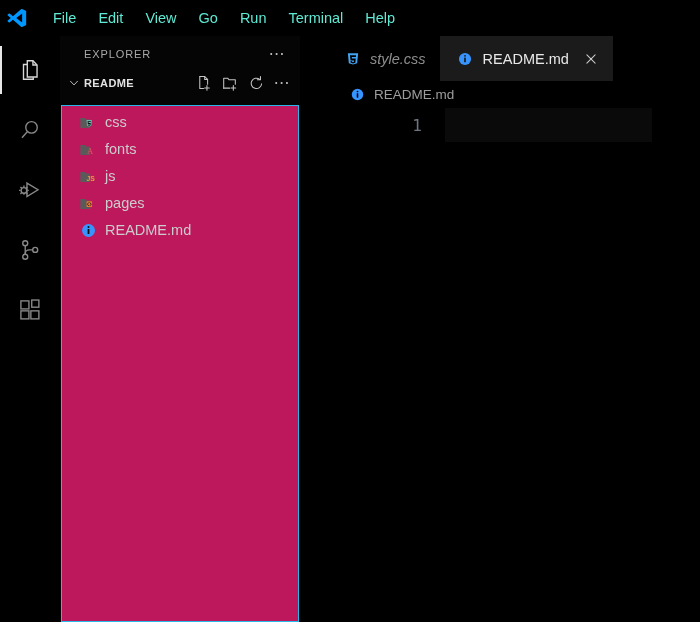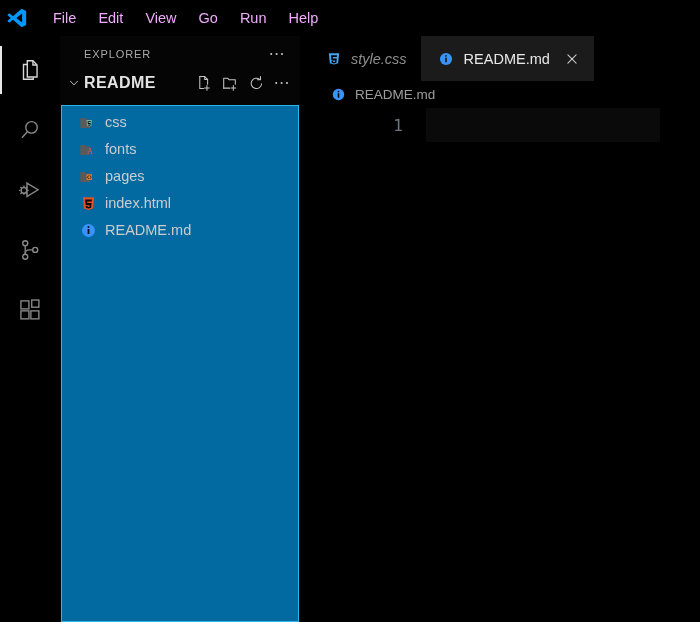--- a/index.html
+++ b/index.html
@@ -15,21 +15,21 @@
 
   
   .menubar {
     position: absolute; top: 0; left: 0; width: 700px; height: 36px;
     background: #000000;
     display: flex; align-items: center;
   }
   .vscode-logo { width: 34px; height: 36px; display: flex; align-items: center; justify-content: center; }
   .menu-items { display: flex; align-items: center; gap: 0px; margin-left: 8px; }
   .menu-item {
-    color: #f0abfc; font-size: 14.5px; line-height: 1;
+    color: #5eead4; font-size: 14.5px; line-height: 1;
     padding: 5px 11px; border-radius: 3px; white-space: nowrap;
     cursor: default;
   }
 
   
   .activitybar {
     position: absolute; top: 36px; left: 0; width: 60px; height: 586px;
     background: #000000;
     display: flex; flex-direction: column; align-items: center;
     padding-top: 4px;
@@ -61,48 +61,49 @@
     color: #a9a9a9; font-size: 11px; letter-spacing: .9px; font-weight: 400;
   }
   .dots { color: #b8b8b8; font-size: 16px; letter-spacing: 1.5px; line-height: 8px; cursor: pointer; }
 
   .section-header {
     height: 24px; display: flex; align-items: center;
     padding-left: 6px; padding-right: 9px;
   }
   .chev { width: 16px; height: 16px; display: flex; align-items: center; justify-content: center; }
   .section-name {
-    color: #e3e3e3; font-size: 16px; font-weight: bold; letter-spacing: .4px;
+    color: #e3e3e3; font-size: 11px; font-weight: bold; letter-spacing: .4px;
     margin-left: 2px; flex: 1;
   }
   .section-actions { display: flex; align-items: center; gap: 9px; }
   .act-btn { width: 17px; height: 17px; display:flex; align-items:center; justify-content:center; cursor: pointer; }
   .ico-stroke { stroke: #c5c5c5; fill: none; stroke-width: 1.1; stroke-linecap: round; stroke-linejoin: round; }
 
   
   .tree-wrap {
     position: absolute; left: 1px; top: 69px; width: 238px; height: 517px;
     border: 1px solid #29b6e8;
-    background: #0369a1;
+    background: #be185d;
   }
   .tree { padding-top: 3px; }
   .tree-row {
     height: 27px; display: flex; align-items: center;
     padding-left: 17px; cursor: pointer;
   }
   .tree-row .ficon {
     width: 18px; height: 18px; margin-right: 8px;
     display: flex; align-items: center; justify-content: center; flex: 0 0 18px;
   }
   .tree-row .fname { color: #cccccc; font-size: 14.5px; line-height: 1; }
 
   
   .editor-group {
-    position: absolute; top: 36px; left: 308px; width: 352px; height: 586px;
+    position: absolute; top: 36px; left: 300px; width: 352px; height: 586px;
     background: #000000;
+    padding-left: 27px;
   }
   .tabbar { height: 45px; display: flex; align-items: stretch; background: #000000; }
   .tab {
     display: flex; align-items: center; gap: 9px;
     padding: 0 14px 0 17px; height: 45px; cursor: pointer;
     background: #000000; color: #8e8e8e; font-size: 14.5px; white-space: nowrap;
   }
   .tab.active { background: #1b1b1b; color: #e8e8e8; }
   .tab .tab-label.preview { font-style: italic; }
   .tab .tab-close {
@@ -142,20 +143,21 @@
       <svg width="22" height="22" viewBox="0 0 24 24">
         <path d="M17.5 2.2 L21.6 4.2 C21.9 4.35 22 4.6 22 4.9 V19.1 C22 19.4 21.9 19.65 21.6 19.8 L17.5 21.8 C17.1 22 16.7 21.9 16.4 21.6 L7.6 14 L3.9 16.8 C3.6 17 3.2 17 3 16.75 L1.9 15.7 C1.6 15.45 1.6 15 1.9 14.75 L5.2 12 L1.9 9.25 C1.6 9 1.6 8.55 1.9 8.3 L3 7.25 C3.2 7 3.6 7 3.9 7.2 L7.6 10 L16.4 2.4 C16.7 2.1 17.1 2 17.5 2.2 Z M17.6 7.1 L11.2 12 L17.6 16.9 Z" fill="#0098ff"></path>
       </svg>
     </div>
     <div class="menu-items">
       <div class="menu-item">File</div>
       <div class="menu-item">Edit</div>
       <div class="menu-item">View</div>
       <div class="menu-item">Go</div>
       <div class="menu-item">Run</div>
+      <div class="menu-item">Terminal</div>
       <div class="menu-item">Help</div>
     </div>
   </div>
 
   <div class="activitybar">
 
     <div class="act-item active">
       <span class="bar"></span>
       <svg width="26" height="26" viewBox="0 0 24 24">
         <path class="act-icon-stroke" d="M9.5 3.5 h5.2 l3.8 3.8 v11.2 h-9 Z"></path>
@@ -261,41 +263,41 @@
           <span class="ficon">
             <svg width="18" height="18" viewBox="0 0 20 20">
               <path class="folder-body" d="M1.5 4.5 h5.2 l1.5 1.7 h4.2 v9.3 h-10.9 Z"></path>
               <text x="9.0" y="14.6" font-family="Liberation Serif, serif" font-size="9.5" fill="#e8535a">A</text>
             </svg>
           </span>
           <span class="fname">fonts</span>
         </div>
 
 
+        <div class="tree-row">
+          <span class="ficon">
+            <svg width="18" height="18" viewBox="0 0 20 20">
+              <path class="folder-body" d="M1.5 4.5 h5.2 l1.5 1.7 h4.2 v9.3 h-10.9 Z"></path>
+              <text x="8.2" y="14.4" font-family="Liberation Sans, sans-serif" font-weight="bold" font-size="7.6" fill="#e0a33a">JS</text>
+            </svg>
+          </span>
+          <span class="fname">js</span>
+        </div>
 
         <div class="tree-row">
           <span class="ficon">
             <svg width="18" height="18" viewBox="0 0 20 20">
               <path class="folder-body" d="M1.5 4.5 h5.2 l1.5 1.7 h4.2 v9.3 h-10.9 Z"></path>
               <rect x="8.4" y="6.9" width="6.1" height="6.5" rx="0.6" fill="#e8762a"></rect>
               <path d="M10.6 8.6 L9.3 10.2 L10.6 11.8 M12.3 8.6 L13.6 10.2 L12.3 11.8" stroke="#1a1a1a" stroke-width="0.9" fill="none" stroke-linecap="round"></path>
             </svg>
           </span>
           <span class="fname">pages</span>
         </div>
 
-        <div class="tree-row">
-          <span class="ficon">
-            <svg width="17" height="17" viewBox="0 0 20 20">
-              <path d="M3.3 2.6 h13.4 l-1.25 13.3 -5.45 1.6 -5.45 -1.6 Z" fill="#e34f26"></path>
-              <path d="M6.0 5.3 h8.0 l-0.22 2.2 h-5.4 l0.16 1.8 h5.1 l-0.6 5.7 -3.04 0.95 -3.05 -0.95 -0.2 -2.2 h1.95 l0.1 1.05 1.2 0.4 1.2 -0.4 0.17 -1.75 -4.6 0 Z" fill="#0a0a0a"></path>
-            </svg>
-          </span>
-          <span class="fname">index.html</span>
-        </div>
 
         <div class="tree-row">
           <span class="ficon">
             <svg width="17" height="17" viewBox="0 0 20 20">
               <circle cx="10" cy="10" r="7.6" fill="#3794ff"></circle>
               <circle cx="10" cy="6.0" r="1.15" fill="#0c0c0c"></circle>
               <rect x="8.95" y="8.2" width="2.1" height="6.0" rx="0.5" fill="#0c0c0c"></rect>
             </svg>
           </span>
           <span class="fname">README.md</span>

